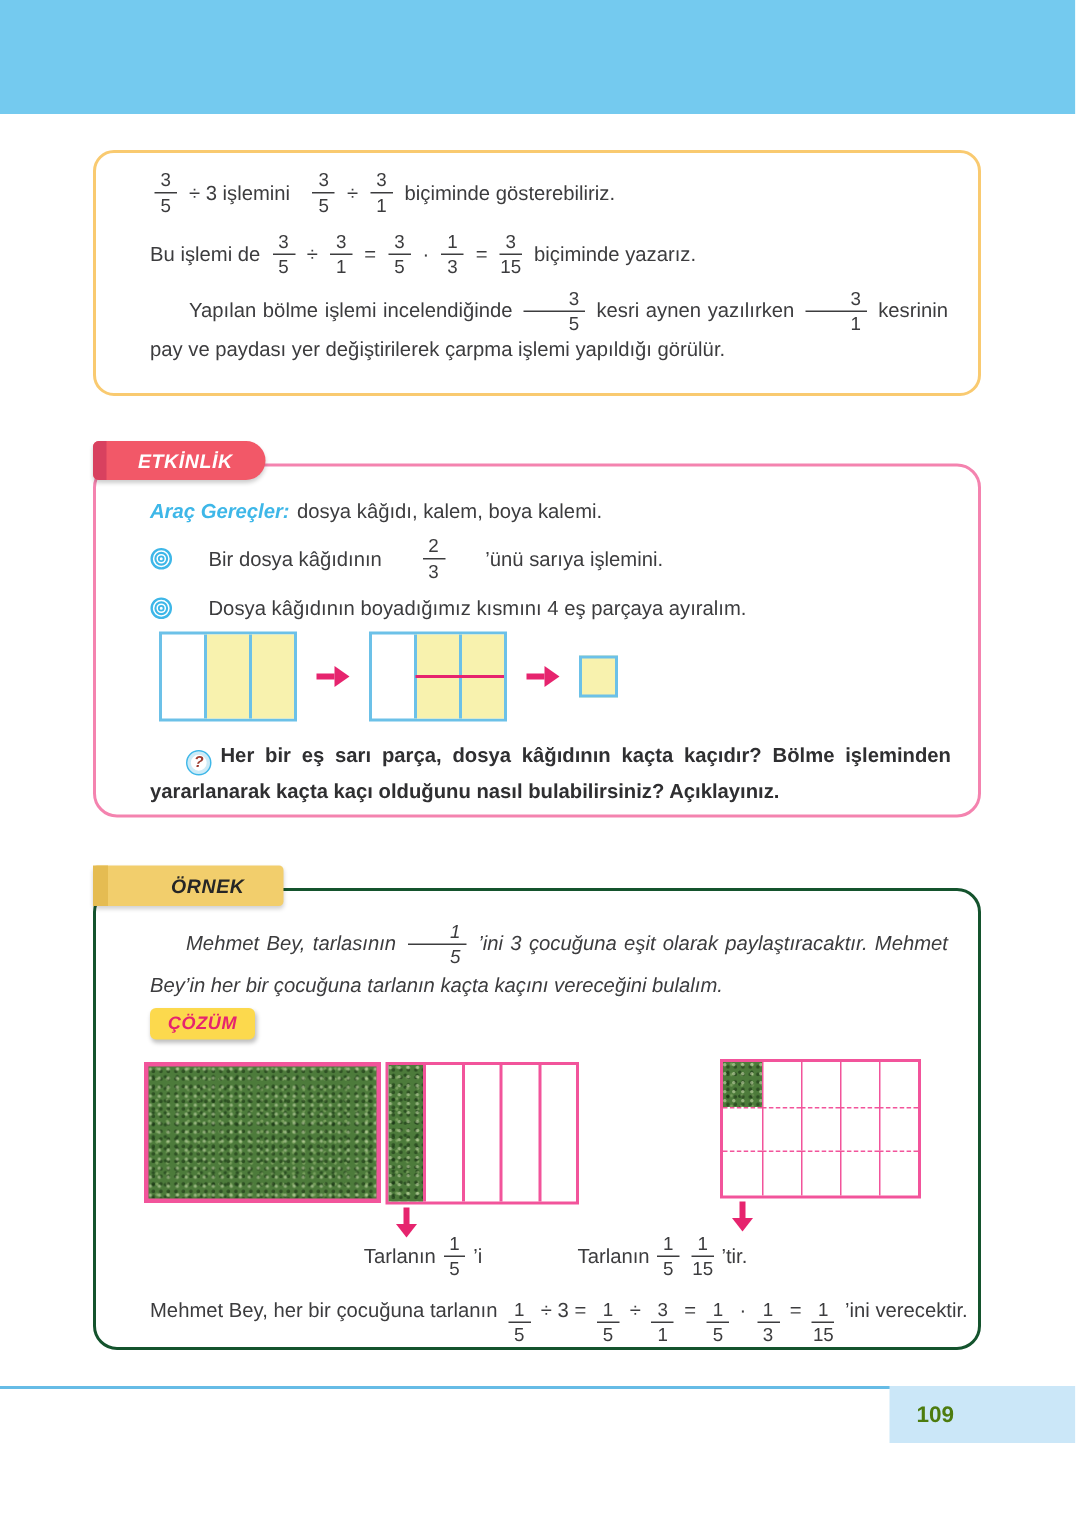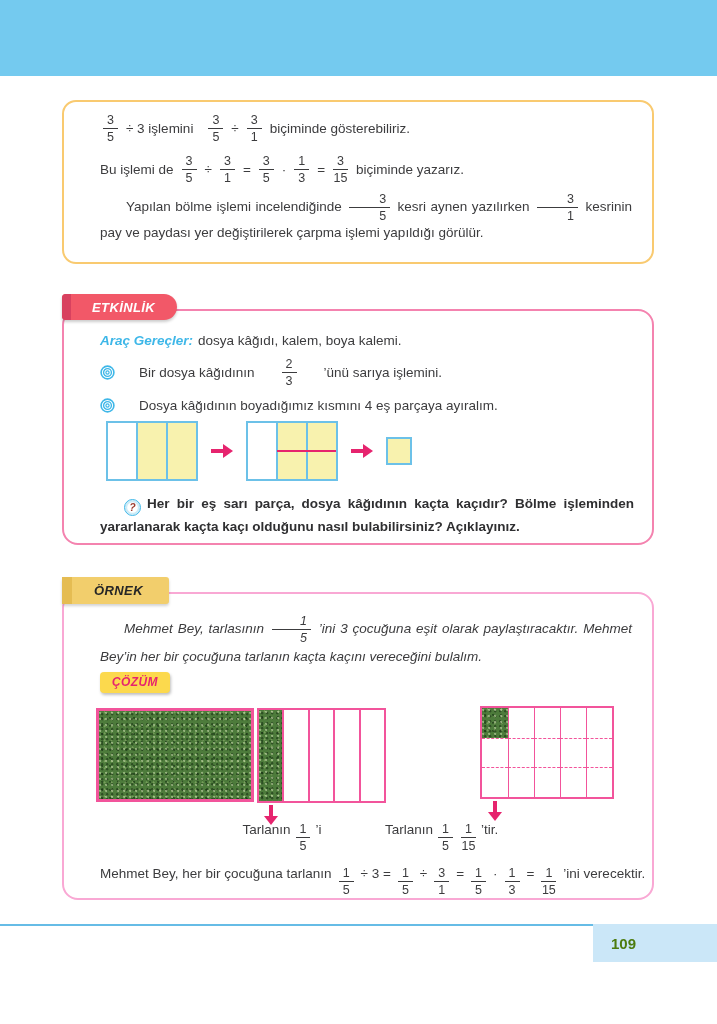--- a/index.html
+++ b/index.html
@@ -57,25 +57,25 @@
     text-align:justify; line-height:1.65; text-indent:24px; }
   .q-icon { display:inline-flex; width:17px; height:17px; border-radius:50%;
     border:1.6px solid #3eb7e8; box-shadow:inset 0 0 0 2.2px #cdebf7;
     align-items:center; justify-content:center; vertical-align:-3px; margin-right:6px;
     box-sizing:border-box; text-indent:0; }
   .q-mark { color:#9c3a2e; font-size:10.5px; font-weight:bold; font-style:italic; }
 
   
   .orn-tab { position:absolute; left:62px; top:577px; height:27px; z-index:3;
     background:#f2ce6c; color:#262626; font-weight:bold; font-style:italic; font-size:13px;
-    letter-spacing:0.4px; display:flex; align-items:center; padding:0 26px 0 32px;
+    letter-spacing:0.4px; display:flex; align-items:center; padding:0 26px 0 52px;
     border-radius:3px; box-shadow:0 2px 3px rgba(0,0,0,0.18); }
   .orn-tab::before { content:""; position:absolute; left:0; top:0; bottom:0; width:10px; background:#e5bc52; }
   .orn-box { position:absolute; left:62px; top:592px; width:592px; height:308px;
-    border:2px solid #f9a8d4; border-radius:16px; box-sizing:border-box; background:#fff; }
+    border:2px solid #14532d; border-radius:16px; box-sizing:border-box; background:#fff; }
   .problem-para { margin:0; padding:20px 20px 0 36px; font-style:italic;
     text-align:justify; text-indent:24px; line-height:1.6; }
   .cozum-badge { position:absolute; left:36px; top:78px; background:#fcd94d;
     border-radius:4px; padding:3px 12px 4px; color:#e6246e; font-weight:bold; font-style:italic;
     font-size:12px; letter-spacing:0.4px; box-shadow:1px 2px 3px rgba(0,0,0,0.25); }
   .grass { background-color:#4d7b3b; background-image:
     radial-gradient(circle at 20% 30%, rgba(220,235,190,0.5) 0.8px, transparent 1.4px),
     radial-gradient(circle at 65% 65%, rgba(20,45,15,0.55) 0.9px, transparent 1.5px),
     radial-gradient(circle at 80% 20%, rgba(180,210,140,0.4) 0.7px, transparent 1.3px),
     radial-gradient(circle at 40% 85%, rgba(10,35,10,0.5) 0.8px, transparent 1.4px);
@@ -91,21 +91,21 @@
     display:grid; grid-template-columns:repeat(5,1fr); grid-template-rows:repeat(3,1fr); }
   .field-fifteenths > div { box-sizing:border-box; border-left:1.6px solid #f2549b; border-top:1.6px dashed #f2549b; }
   .field-fifteenths > div:nth-child(5n+1) { border-left:none; }
   .field-fifteenths > div:nth-child(-n+5) { border-top:none; }
   .arrow-down { position:absolute; width:14px; height:20px; }
   .arrow-down::before { content:""; position:absolute; left:5px; top:0; width:4px; height:11px; background:#e6246e; }
   .arrow-down::after { content:""; position:absolute; left:0; bottom:0;
     border-top:9px solid #e6246e; border-left:7px solid transparent; border-right:7px solid transparent; }
   .arrow-d2 { left:200px; top:211px; }
   .arrow-d3 { left:424px; top:207px; }
-  .caption { position:absolute; display:flex; align-items:flex-start; gap:2px; top:228px; }
+  .caption { position:absolute; display:flex; align-items:center; gap:2px; top:228px; }
   .caption-1 { left:158px; width:120px; justify-content:center; }
   .caption-2 { left:321px; }
   .final-eq { position:absolute; left:36px; top:272px; display:flex; gap:4px; }
 
   
   .footer-line { position:absolute; left:0; top:924px; width:596px; height:2px; background:#66bce6; }
   .page-number-box { position:absolute; left:593px; top:924px; width:124px; height:38px;
     background:#cbe7f8; display:flex; align-items:center; }
   .page-number { font-weight:bold; font-size:15px; color:#4d7c0f; margin-left:18px; }
 </style>

